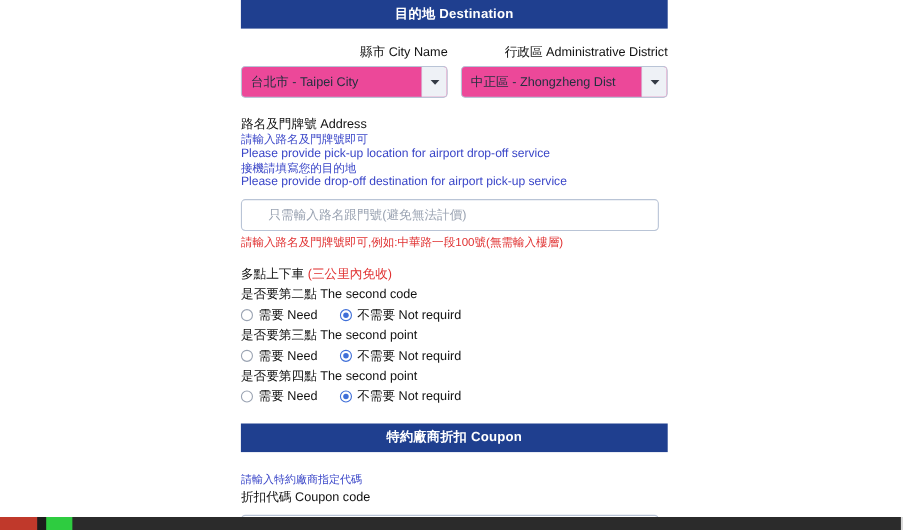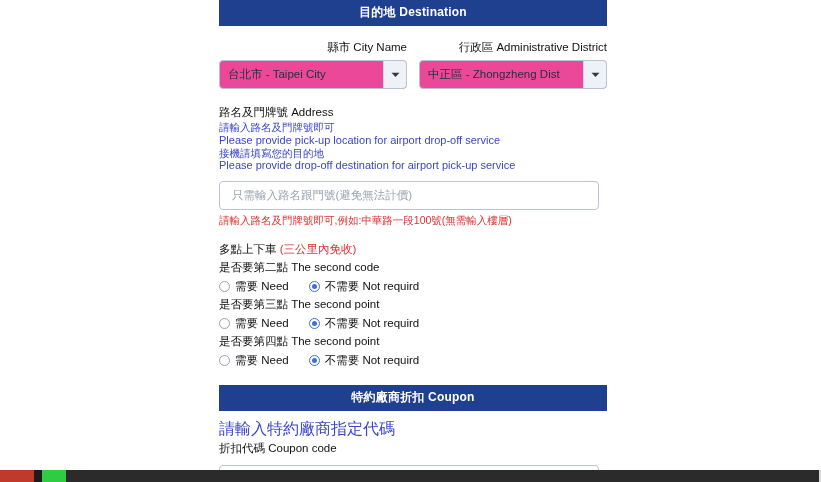--- a/index.html
+++ b/index.html
@@ -103,21 +103,21 @@
   }
 
   .text-input {
     margin-top: 9px;
     height: 29px;
     border: 1px solid #b9c4d6;
     border-radius: 4px;
     background: #ffffff;
     display: flex;
     align-items: center;
-    padding: 0 12px;
+    padding: 0 24px;
     font-size: 11.5px;
     color: #9aa3b2;
     box-sizing: border-box;
     width: 380px;
   }
 
   .warn {
     margin-top: 4px;
     font-size: 10.5px;
     color: #e03030;
@@ -173,22 +173,22 @@
     left: 2px; top: 2px;
     width: 5px; height: 5px;
     border-radius: 50%;
     background: #3f6fd8;
   }
 
   .coupon-header {
     margin-top: 17px;
   }
   .coupon-hint {
-    margin-top: 8px;
-    font-size: 16px;
+    margin-top: 18px;
+    font-size: 10px;
     color: #3a46c8;
   }
   .coupon-label {
     font-size: 11.5px;
     color: #111111;
     margin-top: 1px;
   }
 
   
   .taskbar {

